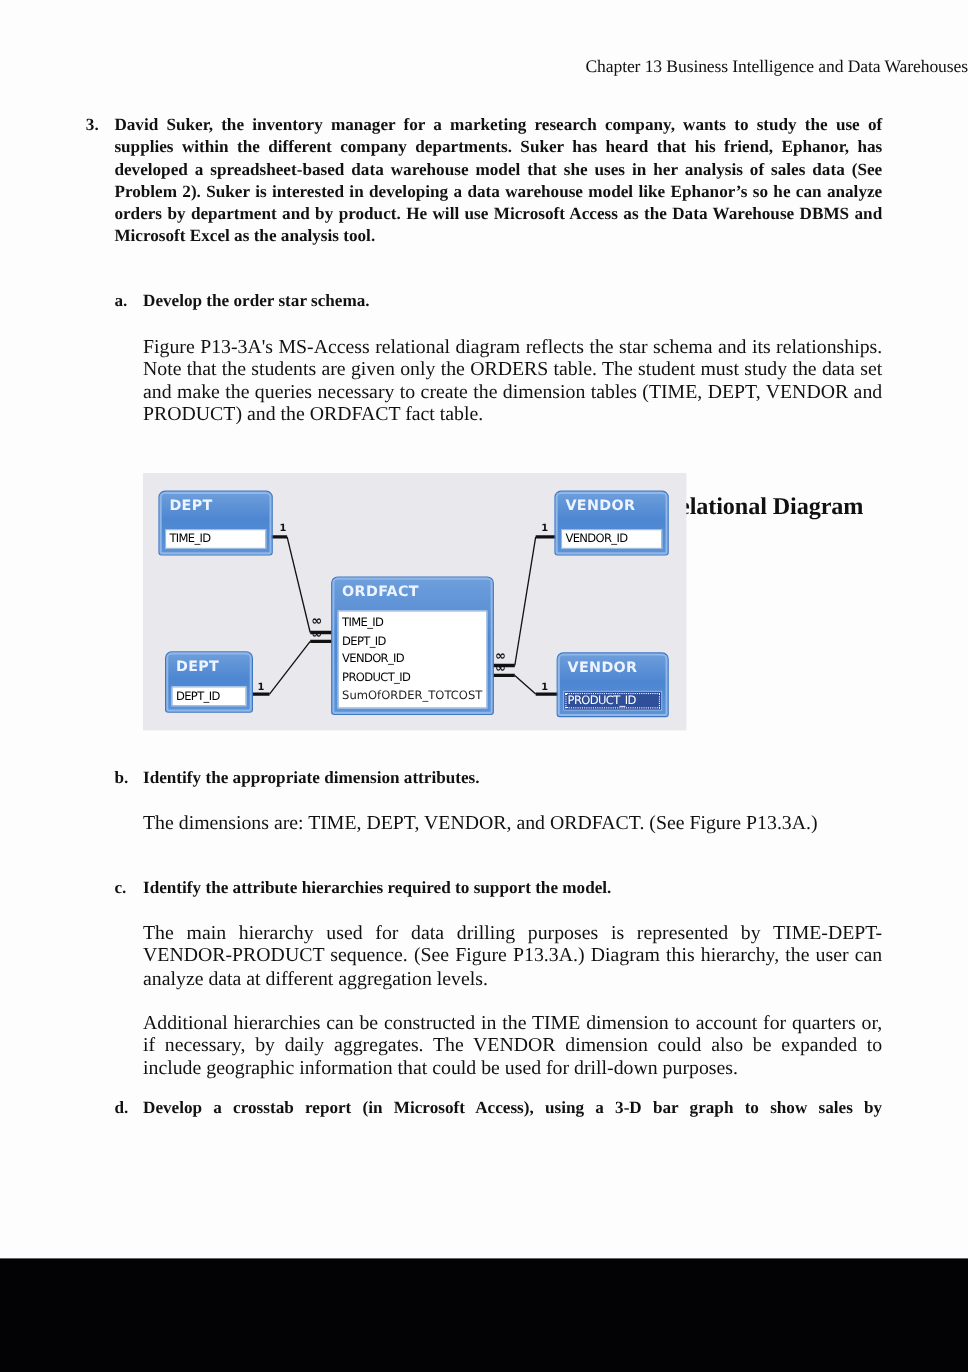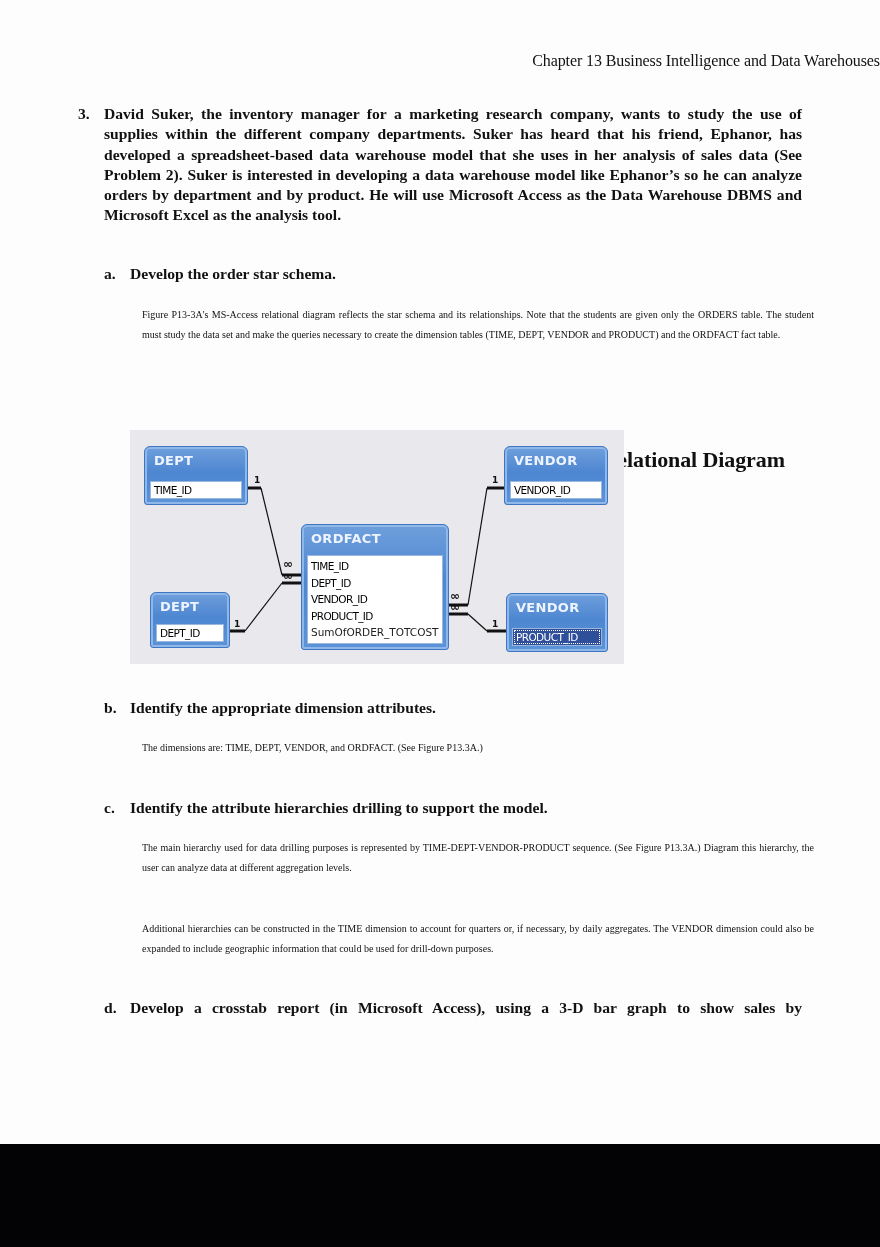--- a/index.html
+++ b/index.html
@@ -18,22 +18,22 @@
     }
     .problem .num { position: absolute; left: 0; top: 0; }
     .problem .text { margin-left: 26px; text-align: justify; text-align-last: left; }
     .sub {
       position: absolute; left: 104px; width: 698px;
       font-size: 15.6px; line-height: 20.3px;
     }
     .sub .letter { position: absolute; left: 0; top: 0; font-weight: bold; }
     .sub .q { margin-left: 26px; font-weight: bold; }
     .para {
-      position: absolute; left: 142px; width: 672px;
-      font-size: 10px; line-height: 20.3px; text-align: justify;
+      position: absolute; left: 130px; width: 672px;
+      font-size: 18px; line-height: 20.3px; text-align: justify;
     }
     .para.last-left { text-align-last: left; }
     .fig-caption {
       position: absolute; left: 130px; top: 404px;
       font-size: 22px; font-weight: bold; letter-spacing: -0.1px; margin-top: 43px;
     }
     .diagram {
       position: absolute; left: 130px; top: 430px; width: 494px; height: 234px;
       background: #e9e8ec;
     }
@@ -158,21 +158,21 @@
 </div>
 
 <div class="sub" style="top:698px">
   <span class="letter">b.</span>
   <div class="q">Identify the appropriate dimension attributes.</div>
 </div>
 <div class="para" style="top:738px">The dimensions are: TIME, DEPT, VENDOR, and ORDFACT. (See Figure P13.3A.)</div>
 
 <div class="sub" style="top:798px">
   <span class="letter">c.</span>
-  <div class="q">Identify the attribute hierarchies drilling to support the model.</div>
+  <div class="q">Identify the attribute hierarchies required to support the model.</div>
 </div>
 <div class="para last-left" style="top:838px">The main hierarchy used for data drilling purposes is represented by TIME-DEPT-VENDOR-PRODUCT sequence. (See Figure P13.3A.) Diagram this hierarchy, the user can analyze data at different aggregation levels.</div>
 <div class="para last-left" style="top:919px">Additional hierarchies can be constructed in the TIME dimension to account for quarters or, if necessary, by daily aggregates. The VENDOR dimension could also be expanded to include geographic information that could be used for drill-down purposes.</div>
 
 <div class="sub" style="top:998px">
   <span class="letter">d.</span>
   <div class="q" style="text-align:justify;text-align-last:justify">Develop a crosstab report (in Microsoft Access), using a 3-D bar graph to show sales by</div>
 </div>
 
 <div class="bottom-bar"></div>

